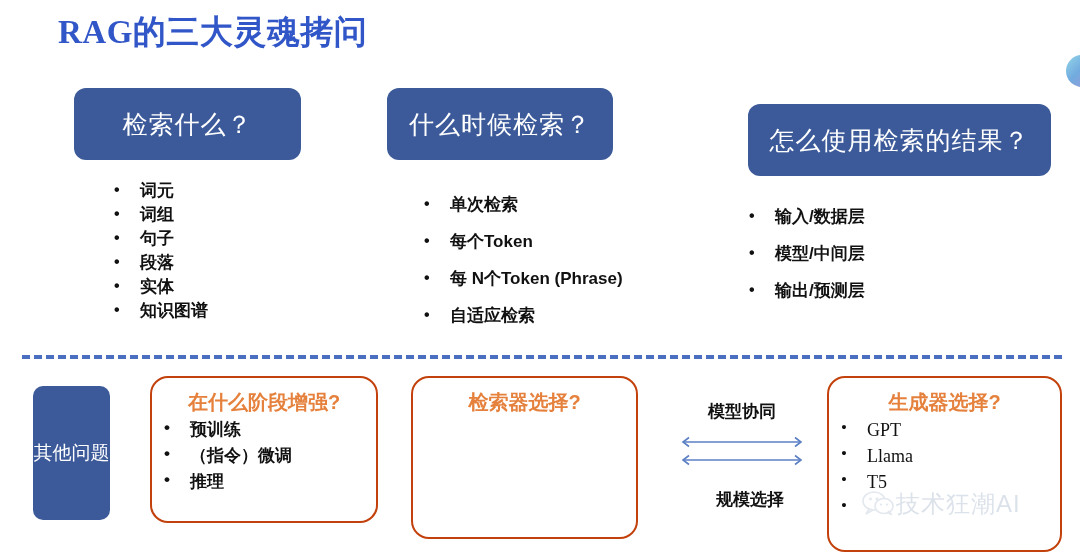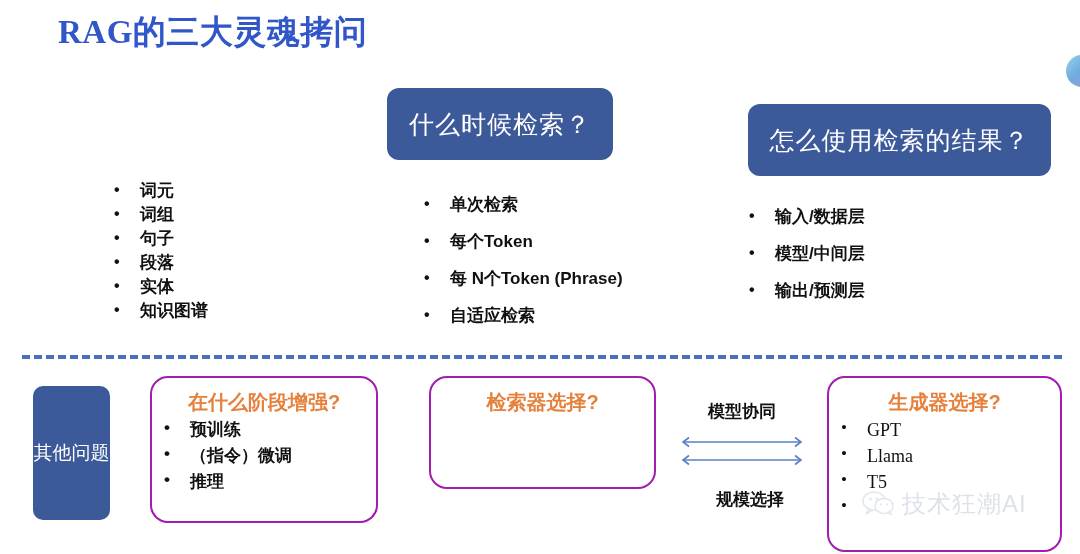--- a/index.html
+++ b/index.html
@@ -121,26 +121,26 @@
     justify-content: center;
     color: #ffffff;
     font-size: 19px;
     line-height: 28px;
   }
 
   
   .card {
     position: absolute;
     background: #ffffff;
-    border: 2px solid #a21caf;
+    border: 2px solid #c2410c;
     border-radius: 18px;
     padding-top: 12px;
   }
   #card-1 { left: 150px; top: 376px; width: 228px; height: 147px; }
-  #card-2 { left: 429px; top: 376px; width: 227px; height: 113px; }
+  #card-2 { left: 411px; top: 376px; width: 227px; height: 163px; }
   #card-3 { left: 827px; top: 376px; width: 235px; height: 176px; }
 
   .card-title {
     text-align: center;
     font-size: 20px;
     font-weight: bold;
     color: #e5813c;
     line-height: 25px;
     white-space: nowrap;
   }
@@ -197,40 +197,42 @@
   #arrow-1 { top: 36px; }
   #arrow-2 { top: 54px; }
 
   
   #watermark {
     position: absolute;
     left: 862px;
     top: 488px;
     display: flex;
     align-items: center;
-    gap: 6px;
     opacity: 0.40;
     pointer-events: none;
   }
   #watermark-text {
     font-size: 24px;
     color: #a9b8cc;
     letter-spacing: 1px;
     white-space: nowrap;
   }
 </style>
 </head>
 <body>
 
 <div id="slide">
 
   <div id="slide-title">RAG的三大灵魂拷问</div>
 
   <div id="corner-orb"></div>
 
+  <div class="pill" id="pill-1">
+    <span>检索什么？</span>
+  </div>
   <div class="pill" id="pill-2">
     <span>什么时候检索？</span>
   </div>
   <div class="pill" id="pill-3">
     <span>怎么使用检索的结果？</span>
   </div>
 
   <div class="col" id="col-1">
     <ul>
       <li>词元</li>

